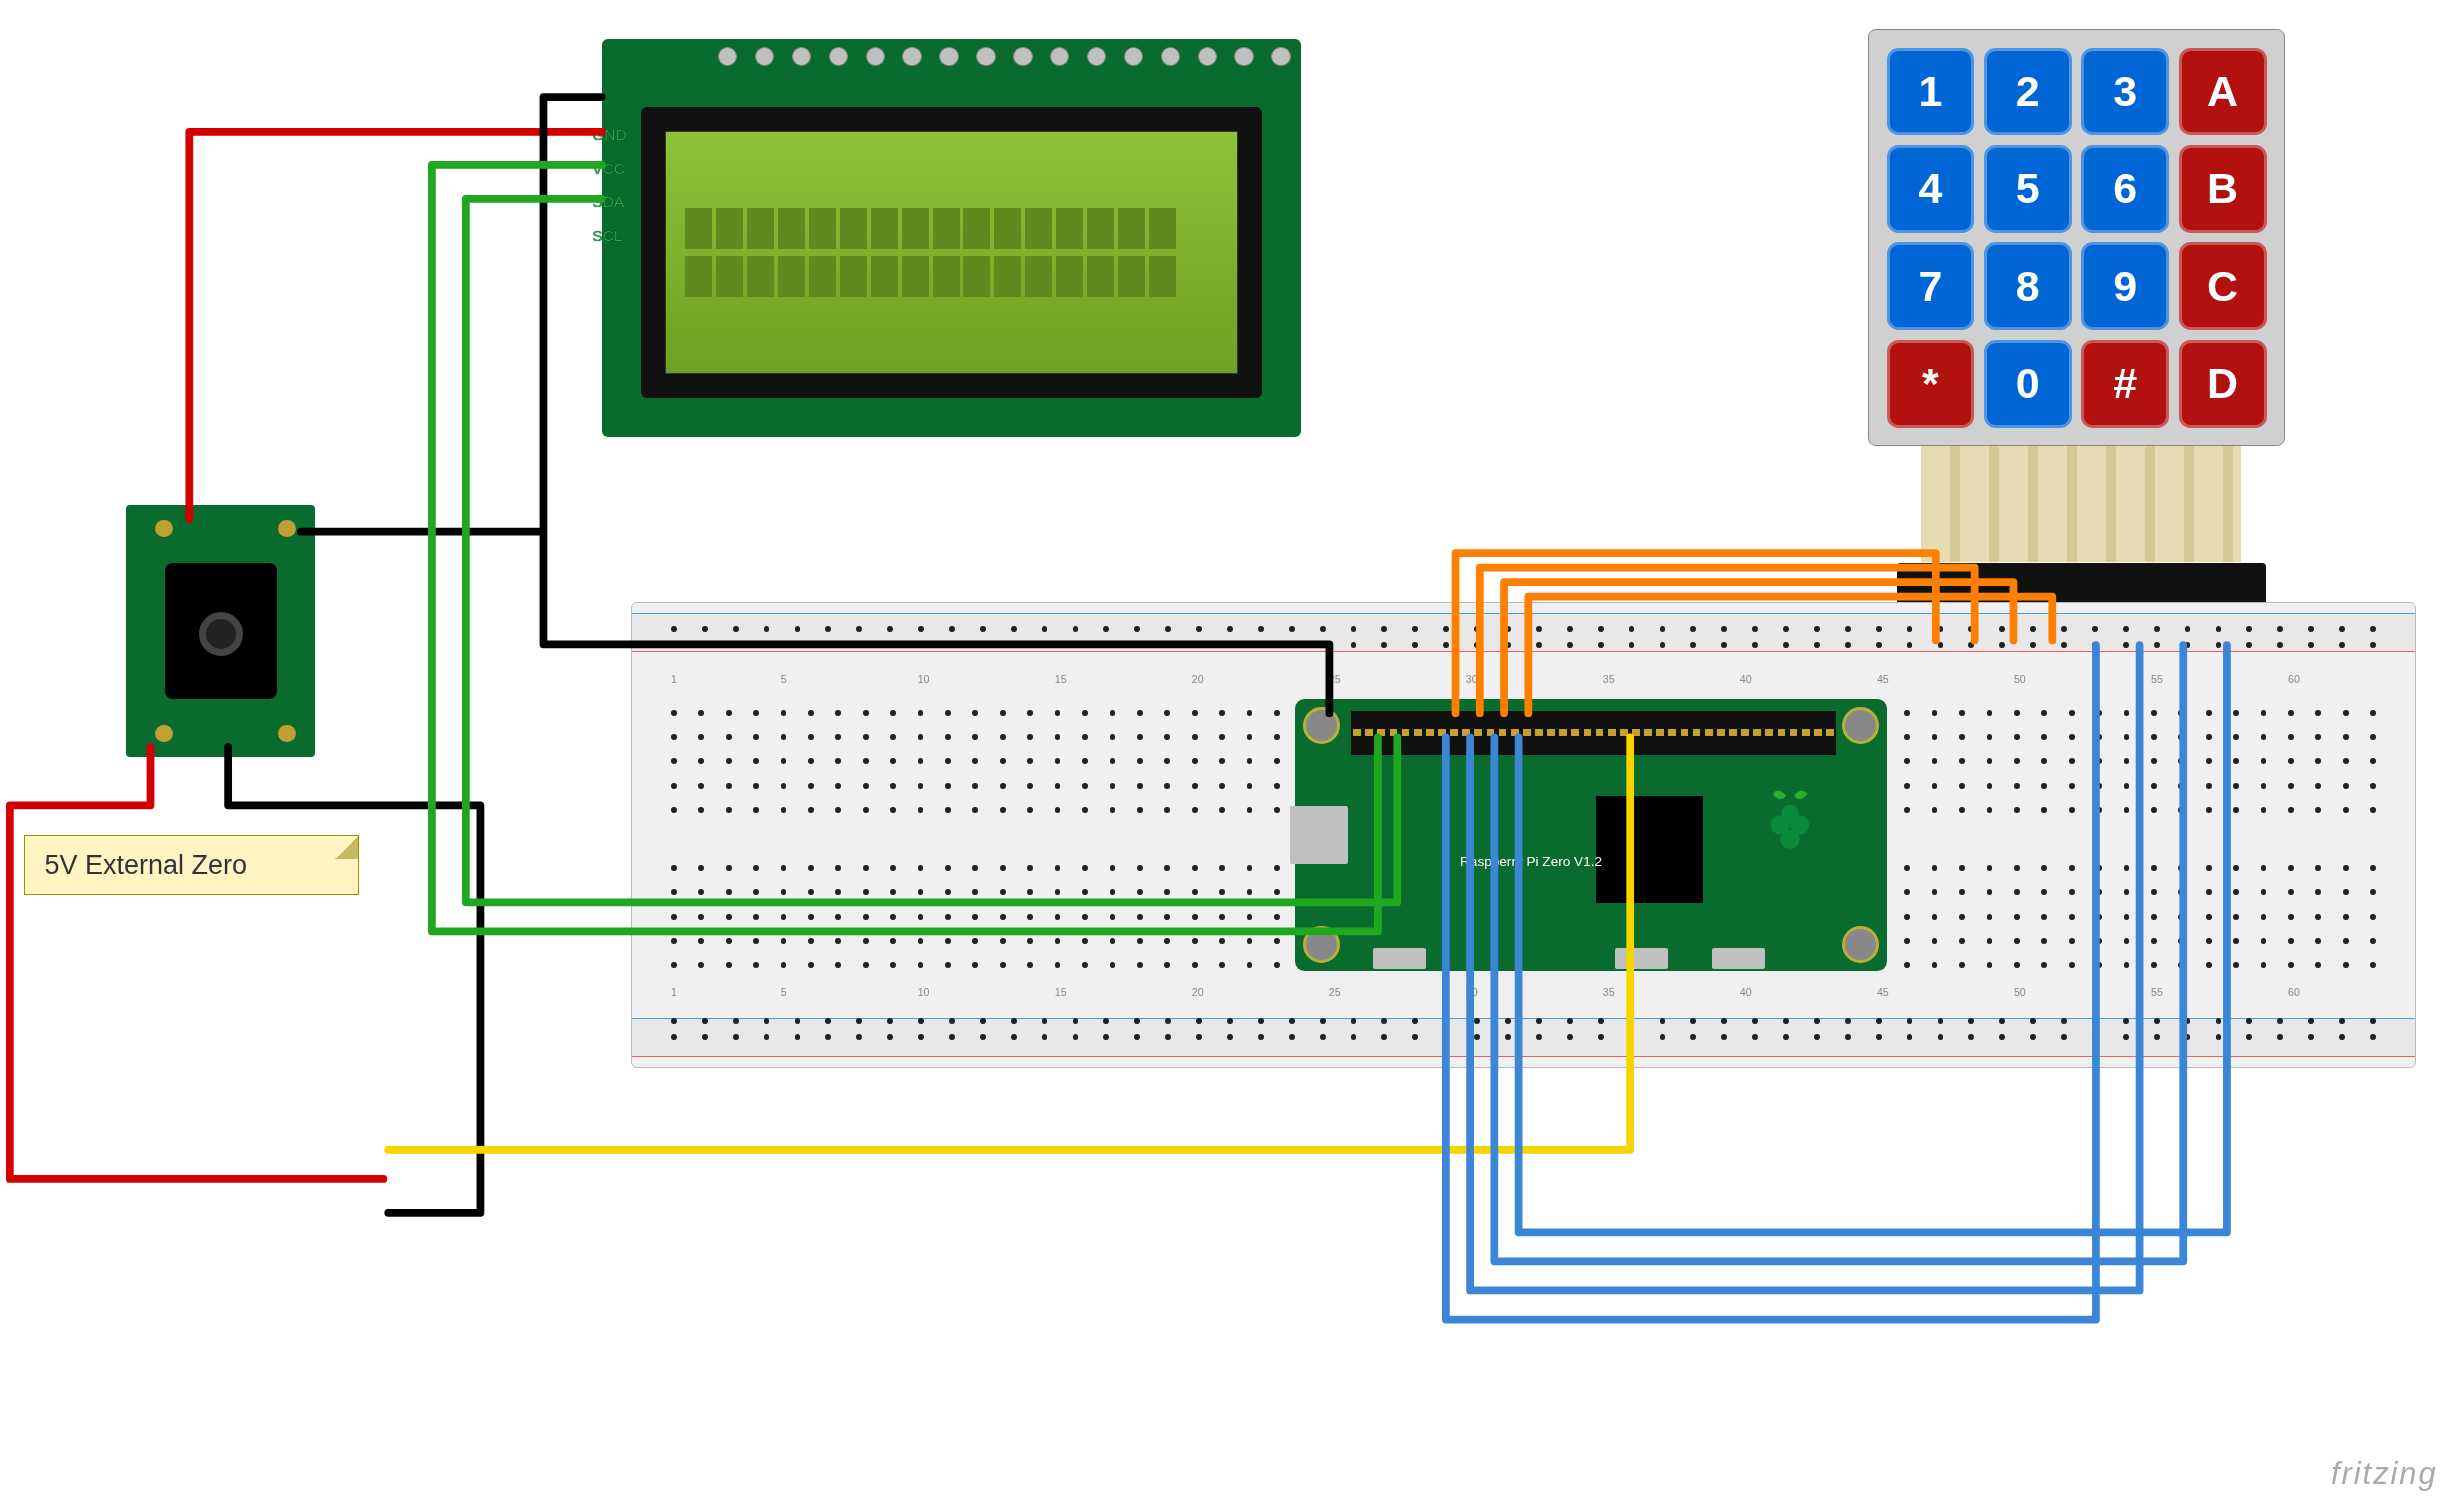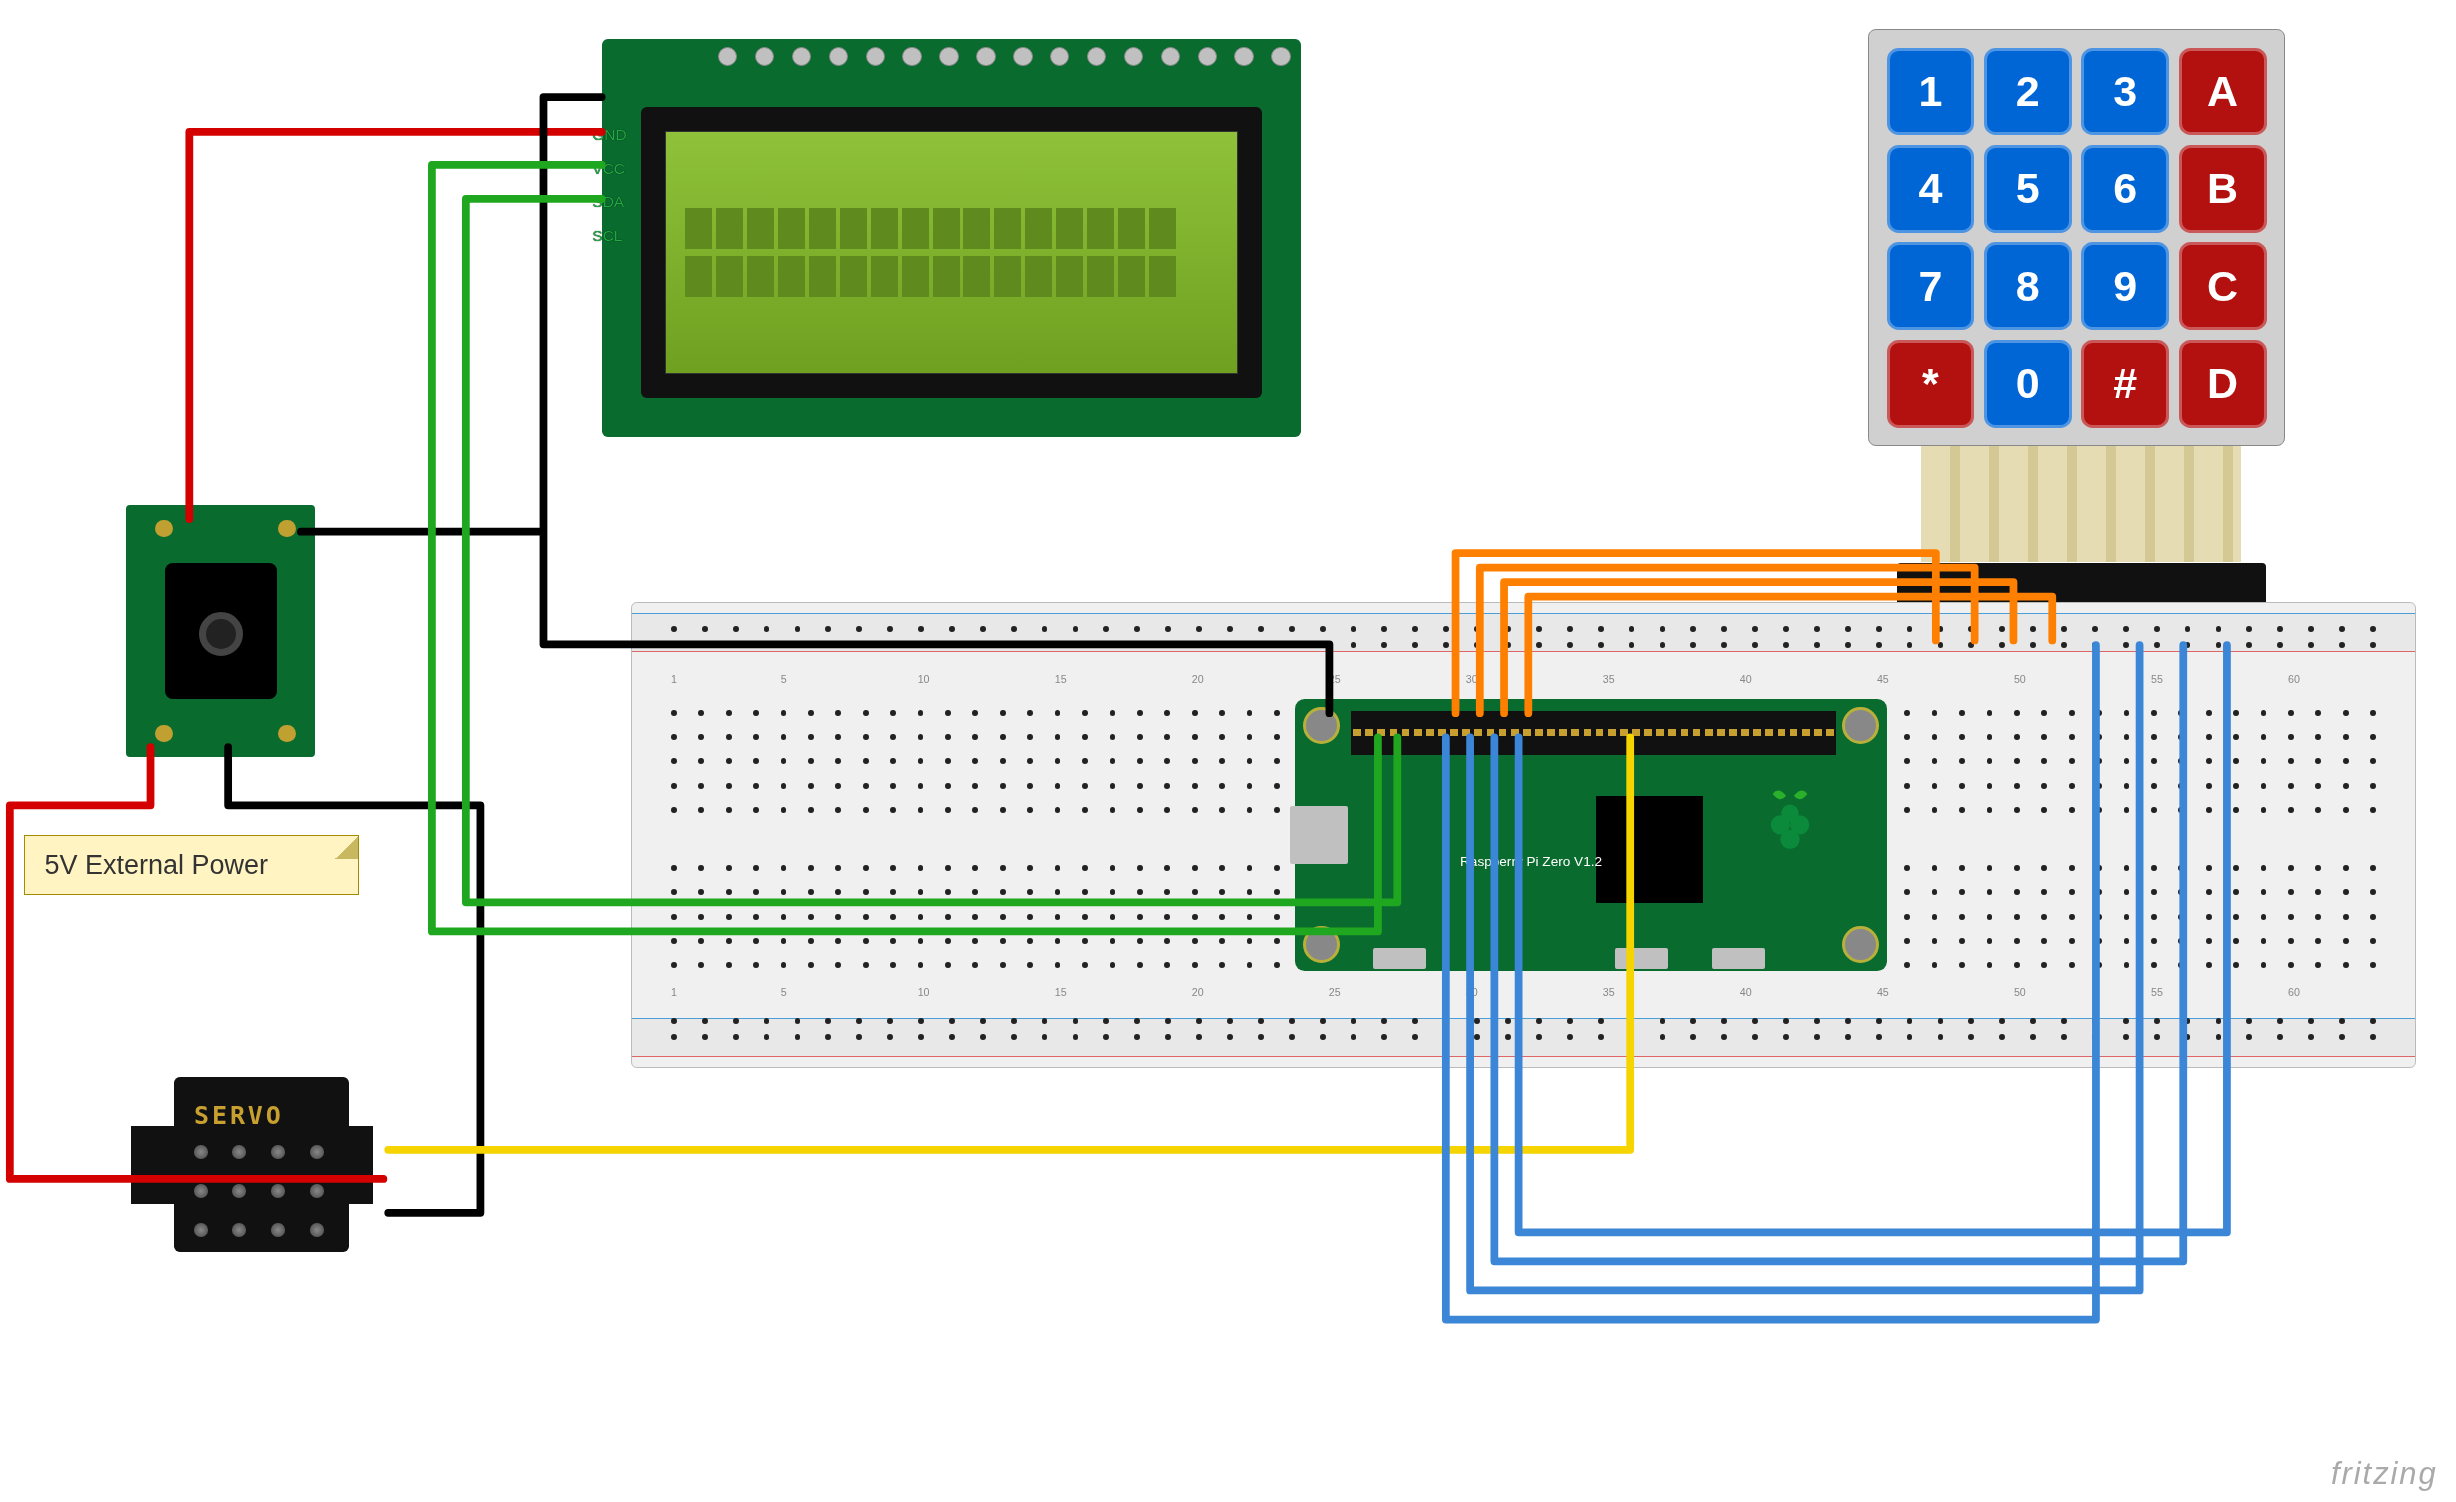--- a/index.html
+++ b/index.html
@@ -411,48 +411,28 @@
     <div class="barrel">
       <div class="hole"></div>
     </div>
     <div class="pad" style="left:29px;top:14.6px"></div>
     <div class="pad" style="right:19.4px;top:14.6px"></div>
     <div class="pad" style="left:29px;bottom:14.6px"></div>
     <div class="pad" style="right:19.4px;bottom:14.6px"></div>
   </div>
 
   <div class="note" style="left:24px; top:835px; width:335px">
-    <span>5V External Power</span>
+    <span>5V External Zero</span>
     <div class="corner"></div>
   </div>
   <div class="note" style="left:907px; top:765px; width:315px; font-size:25px">
     <span>www.donskytech.com</span>
     <div class="corner"></div>
   </div>
 
-  <div class="servo">
-    <div class="ear left"></div>
-    <div class="ear right"></div>
-    <div class="body"></div>
-    <div class="label">SERVO</div>
-    <div class="rivets">
-      <div class="r" style="left:78px; top:126px"></div>
-      <div class="r" style="left:116px; top:126px"></div>
-      <div class="r" style="left:155px; top:126px"></div>
-      <div class="r" style="left:194px; top:126px"></div>
-      <div class="r" style="left:78px; top:165px"></div>
-      <div class="r" style="left:116px; top:165px"></div>
-      <div class="r" style="left:155px; top:165px"></div>
-      <div class="r" style="left:194px; top:165px"></div>
-      <div class="r" style="left:78px; top:204px"></div>
-      <div class="r" style="left:116px; top:204px"></div>
-      <div class="r" style="left:155px; top:204px"></div>
-      <div class="r" style="left:194px; top:204px"></div>
-    </div>
-  </div>
 
   <div class="keypad">
     <div class="keypad-grid" id="keypad-grid">
         <div class="key blue">1</div>
         <div class="key blue">2</div>
         <div class="key blue">3</div>
         <div class="key red">A</div>
         <div class="key blue">4</div>
         <div class="key blue">5</div>
         <div class="key blue">6</div>

